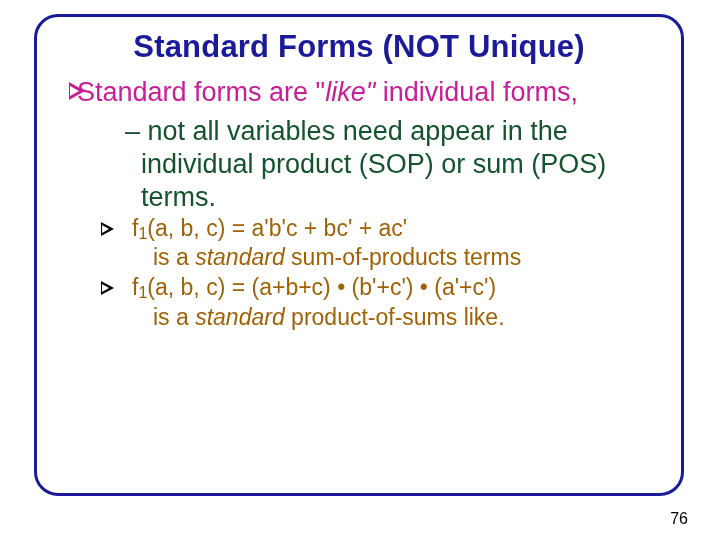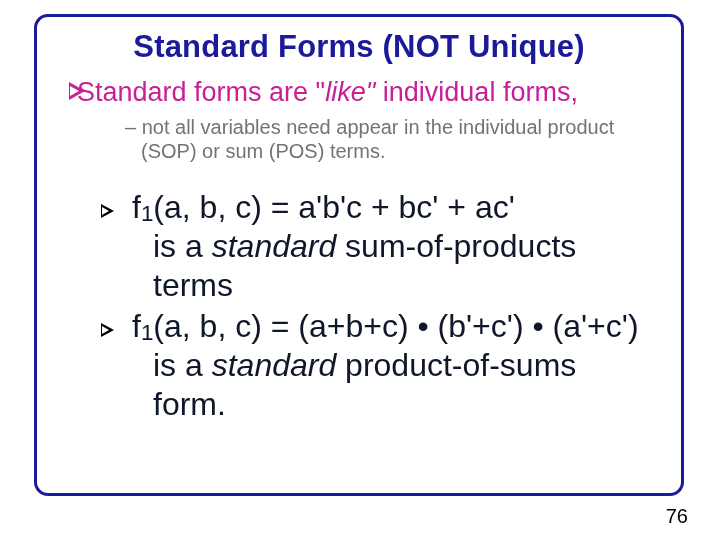--- a/index.html
+++ b/index.html
@@ -11,21 +11,21 @@
     font-family: Arial, Helvetica, sans-serif;
     position: relative;
   }
   .frame {
     position: absolute;
     top: 14px;
     left: 34px;
     width: 650px;
     height: 482px;
     border: 3px solid #1a1a9a;
-    border-radius: 14px;
+    border-radius: 24px;
     box-sizing: border-box;
     padding: 12px 26px 10px 26px;
   }
   .title {
     color: #1a1a9a;
     font-weight: bold;
     font-size: 31px;
     text-align: center;
     margin: 0 0 10px 0;
     letter-spacing: 0.2px;
@@ -57,47 +57,46 @@
     content: "";
     position: absolute;
     left: -15px; top: -5px;
     width: 0; height: 0;
     border-top: 5px solid transparent;
     border-bottom: 5px solid transparent;
     border-left: 9px solid #fff;
   }
   .italic { font-style: italic; }
   .dash-item {
-    color: #737373;
-    font-size: 20px;
+    color: #14532d;
+    font-size: 27px;
     line-height: 1.22;
     margin: 2px 0 0 62px;
     text-indent: -16px;
     padding-left: 16px;
   }
   .dot-item {
     color: #c81e96;
     font-weight: bold;
     font-size: 30px;
     margin: 8px 0 8px 6px;
   }
   .dot-item .dot {
     display: inline-block;
     width: 8px; height: 8px;
     background: #c81e96;
     border-radius: 50%;
     vertical-align: 6px;
     margin-right: 10px;
   }
   .sub-list {
-    color: #0f172a;
-    font-size: 32px;
+    color: #a16207;
+    font-size: 23px;
     line-height: 1.22;
     margin-left: 38px;
-    margin-top: 24px;
   }
   .sub-item {
     margin: 0 0 2px 0;
     text-indent: -52px;
     padding-left: 52px;
   }
   .small-arrow {
     display: inline-block;
     width: 0; height: 0;
     border-top: 7px solid transparent;
@@ -114,21 +113,21 @@
     width: 0; height: 0;
     border-top: 4px solid transparent;
     border-bottom: 4px solid transparent;
     border-left: 7px solid #fff;
   }
   sub { font-size: 0.7em; vertical-align: -3px; }
   .pagenum {
     position: absolute;
     right: 32px;
     bottom: 12px;
-    font-size: 20px;
+    font-size: 16px;
     color: #000;
   }
 </style>
 </head>
 <body>
 
 <div class="frame">
 
   <div class="title">Standard Forms (NOT Unique)</div>
 
@@ -141,19 +140,19 @@
   </div>
 
 
   <div class="sub-list">
     <div class="sub-item">
       <span class="small-arrow"></span><span>f</span><sub>1</sub><span>(a, b, c) = a'b'c + bc' + ac'</span><br>
       <span>is a </span><span class="italic">standard</span><span> sum-of-products terms</span>
     </div>
     <div class="sub-item">
       <span class="small-arrow"></span><span>f</span><sub>1</sub><span>(a, b, c) = (a+b+c) • (b'+c') • (a'+c')</span><br>
-      <span>is a </span><span class="italic">standard</span><span> product-of-sums form.</span>
+      <span>is a </span><span class="italic">standard</span><span> product-of-sums like.</span>
     </div>
   </div>
 
 </div>
 
 <div class="pagenum">76</div>
 
 </body></html>

